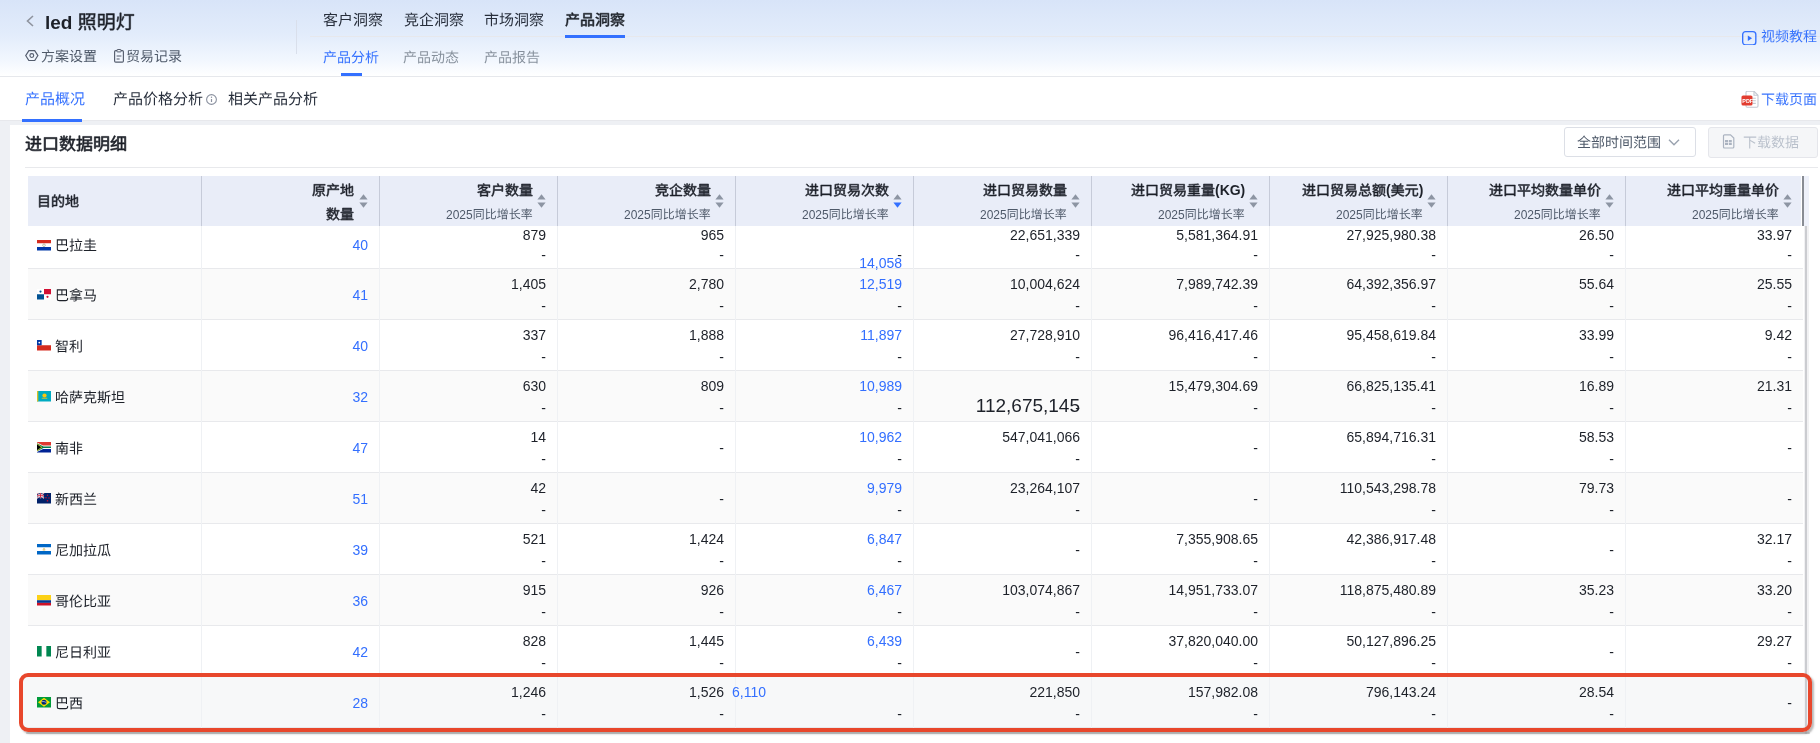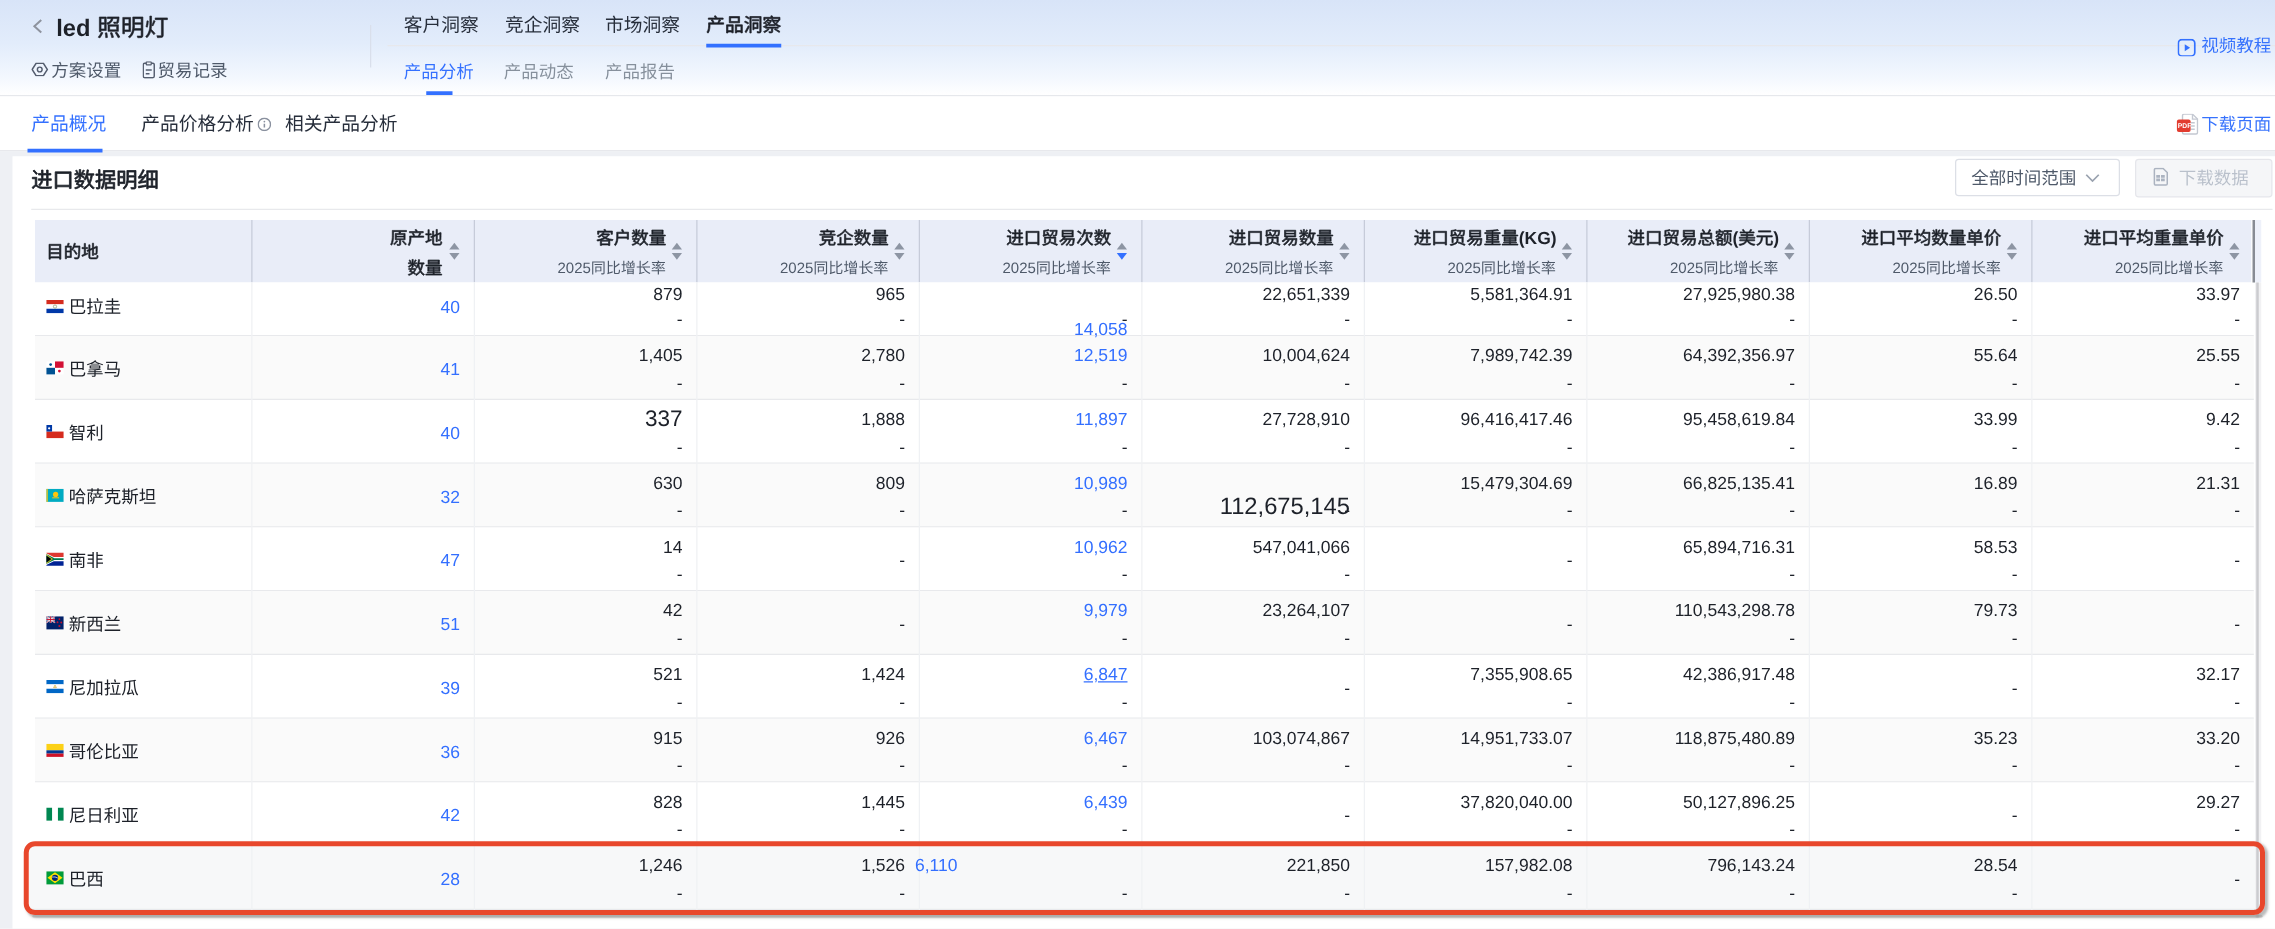--- a/index.html
+++ b/index.html
@@ -520,21 +520,21 @@
     <rect width="9.3" height="10.5" fill="#0039a6"></rect>
     <circle cx="4.6" cy="5.2" r="1.8" fill="#fff"></circle>
   </svg>
 <svg class="" style="position:absolute;left:55.0px;top:338.5px;overflow:visible;width:28.0px;height:14px;" viewBox="0 -880 2000 1000">
     <g fill="#1d2129">
       <use href="#u667a" x="0"></use>
       <use href="#u5229" x="1000"></use>
     </g>
   </svg>
 <div style="position:absolute;left:248px;width:120px;text-align:right;top:334.5px;height:22px;line-height:22px;font-size:14px;color:#336fff;">40</div>
-<div style="position:absolute;left:376px;width:170px;text-align:right;top:324.0px;height:22px;line-height:22px;font-size:18px;color:#1d2129;">337</div>
+<div style="position:absolute;left:376px;width:170px;text-align:right;top:324.0px;height:22px;line-height:22px;font-size:14px;color:#1d2129;">337</div>
 <div style="position:absolute;left:426px;width:120px;text-align:right;top:346.0px;height:22px;line-height:22px;font-size:14px;color:#1d2129;">-</div>
 <div style="position:absolute;left:554px;width:170px;text-align:right;top:324.0px;height:22px;line-height:22px;font-size:14px;color:#1d2129;">1,888</div>
 <div style="position:absolute;left:604px;width:120px;text-align:right;top:346.0px;height:22px;line-height:22px;font-size:14px;color:#1d2129;">-</div>
 <div style="position:absolute;left:732px;width:170px;text-align:right;top:324.0px;height:22px;line-height:22px;font-size:14px;color:#336fff;">11,897</div>
 <div style="position:absolute;left:782px;width:120px;text-align:right;top:346.0px;height:22px;line-height:22px;font-size:14px;color:#1d2129;">-</div>
 <div style="position:absolute;left:910px;width:170px;text-align:right;top:324.0px;height:22px;line-height:22px;font-size:14px;color:#1d2129;">27,728,910</div>
 <div style="position:absolute;left:960px;width:120px;text-align:right;top:346.0px;height:22px;line-height:22px;font-size:14px;color:#1d2129;">-</div>
 <div style="position:absolute;left:1088px;width:170px;text-align:right;top:324.0px;height:22px;line-height:22px;font-size:14px;color:#1d2129;">96,416,417.46</div>
 <div style="position:absolute;left:1138px;width:120px;text-align:right;top:346.0px;height:22px;line-height:22px;font-size:14px;color:#1d2129;">-</div>
 <div style="position:absolute;left:1266px;width:170px;text-align:right;top:324.0px;height:22px;line-height:22px;font-size:14px;color:#1d2129;">95,458,619.84</div>
@@ -647,21 +647,21 @@
       <use href="#u52a0" x="1000"></use>
       <use href="#u62c9" x="2000"></use>
       <use href="#u74dc" x="3000"></use>
     </g>
   </svg>
 <div style="position:absolute;left:248px;width:120px;text-align:right;top:538.5px;height:22px;line-height:22px;font-size:14px;color:#336fff;">39</div>
 <div style="position:absolute;left:376px;width:170px;text-align:right;top:528.0px;height:22px;line-height:22px;font-size:14px;color:#1d2129;">521</div>
 <div style="position:absolute;left:426px;width:120px;text-align:right;top:550.0px;height:22px;line-height:22px;font-size:14px;color:#1d2129;">-</div>
 <div style="position:absolute;left:554px;width:170px;text-align:right;top:528.0px;height:22px;line-height:22px;font-size:14px;color:#1d2129;">1,424</div>
 <div style="position:absolute;left:604px;width:120px;text-align:right;top:550.0px;height:22px;line-height:22px;font-size:14px;color:#1d2129;">-</div>
-<div style="position:absolute;left:732px;width:170px;text-align:right;top:528.0px;height:22px;line-height:22px;font-size:14px;color:#336fff;text-decoration:underline;">6,847</div>
+<div style="position:absolute;left:732px;width:170px;text-align:right;top:528.0px;height:22px;line-height:22px;font-size:14px;color:#336fff;">6,847</div>
 <div style="position:absolute;left:782px;width:120px;text-align:right;top:550.0px;height:22px;line-height:22px;font-size:14px;color:#1d2129;">-</div>
 <div style="position:absolute;left:960px;width:120px;text-align:right;top:538.5px;height:22px;line-height:22px;font-size:14px;color:#1d2129;">-</div>
 <div style="position:absolute;left:1088px;width:170px;text-align:right;top:528.0px;height:22px;line-height:22px;font-size:14px;color:#1d2129;">7,355,908.65</div>
 <div style="position:absolute;left:1138px;width:120px;text-align:right;top:550.0px;height:22px;line-height:22px;font-size:14px;color:#1d2129;">-</div>
 <div style="position:absolute;left:1266px;width:170px;text-align:right;top:528.0px;height:22px;line-height:22px;font-size:14px;color:#1d2129;">42,386,917.48</div>
 <div style="position:absolute;left:1316px;width:120px;text-align:right;top:550.0px;height:22px;line-height:22px;font-size:14px;color:#1d2129;">-</div>
 <div style="position:absolute;left:1494px;width:120px;text-align:right;top:538.5px;height:22px;line-height:22px;font-size:14px;color:#1d2129;">-</div>
 <div style="position:absolute;left:1622px;width:170px;text-align:right;top:528.0px;height:22px;line-height:22px;font-size:14px;color:#1d2129;">32.17</div>
 <div style="position:absolute;left:1672px;width:120px;text-align:right;top:550.0px;height:22px;line-height:22px;font-size:14px;color:#1d2129;">-</div>
 <svg style="position:absolute;left:36.5px;top:595.2px;width:14px;height:10.5px" viewBox="0 0 28 21">

